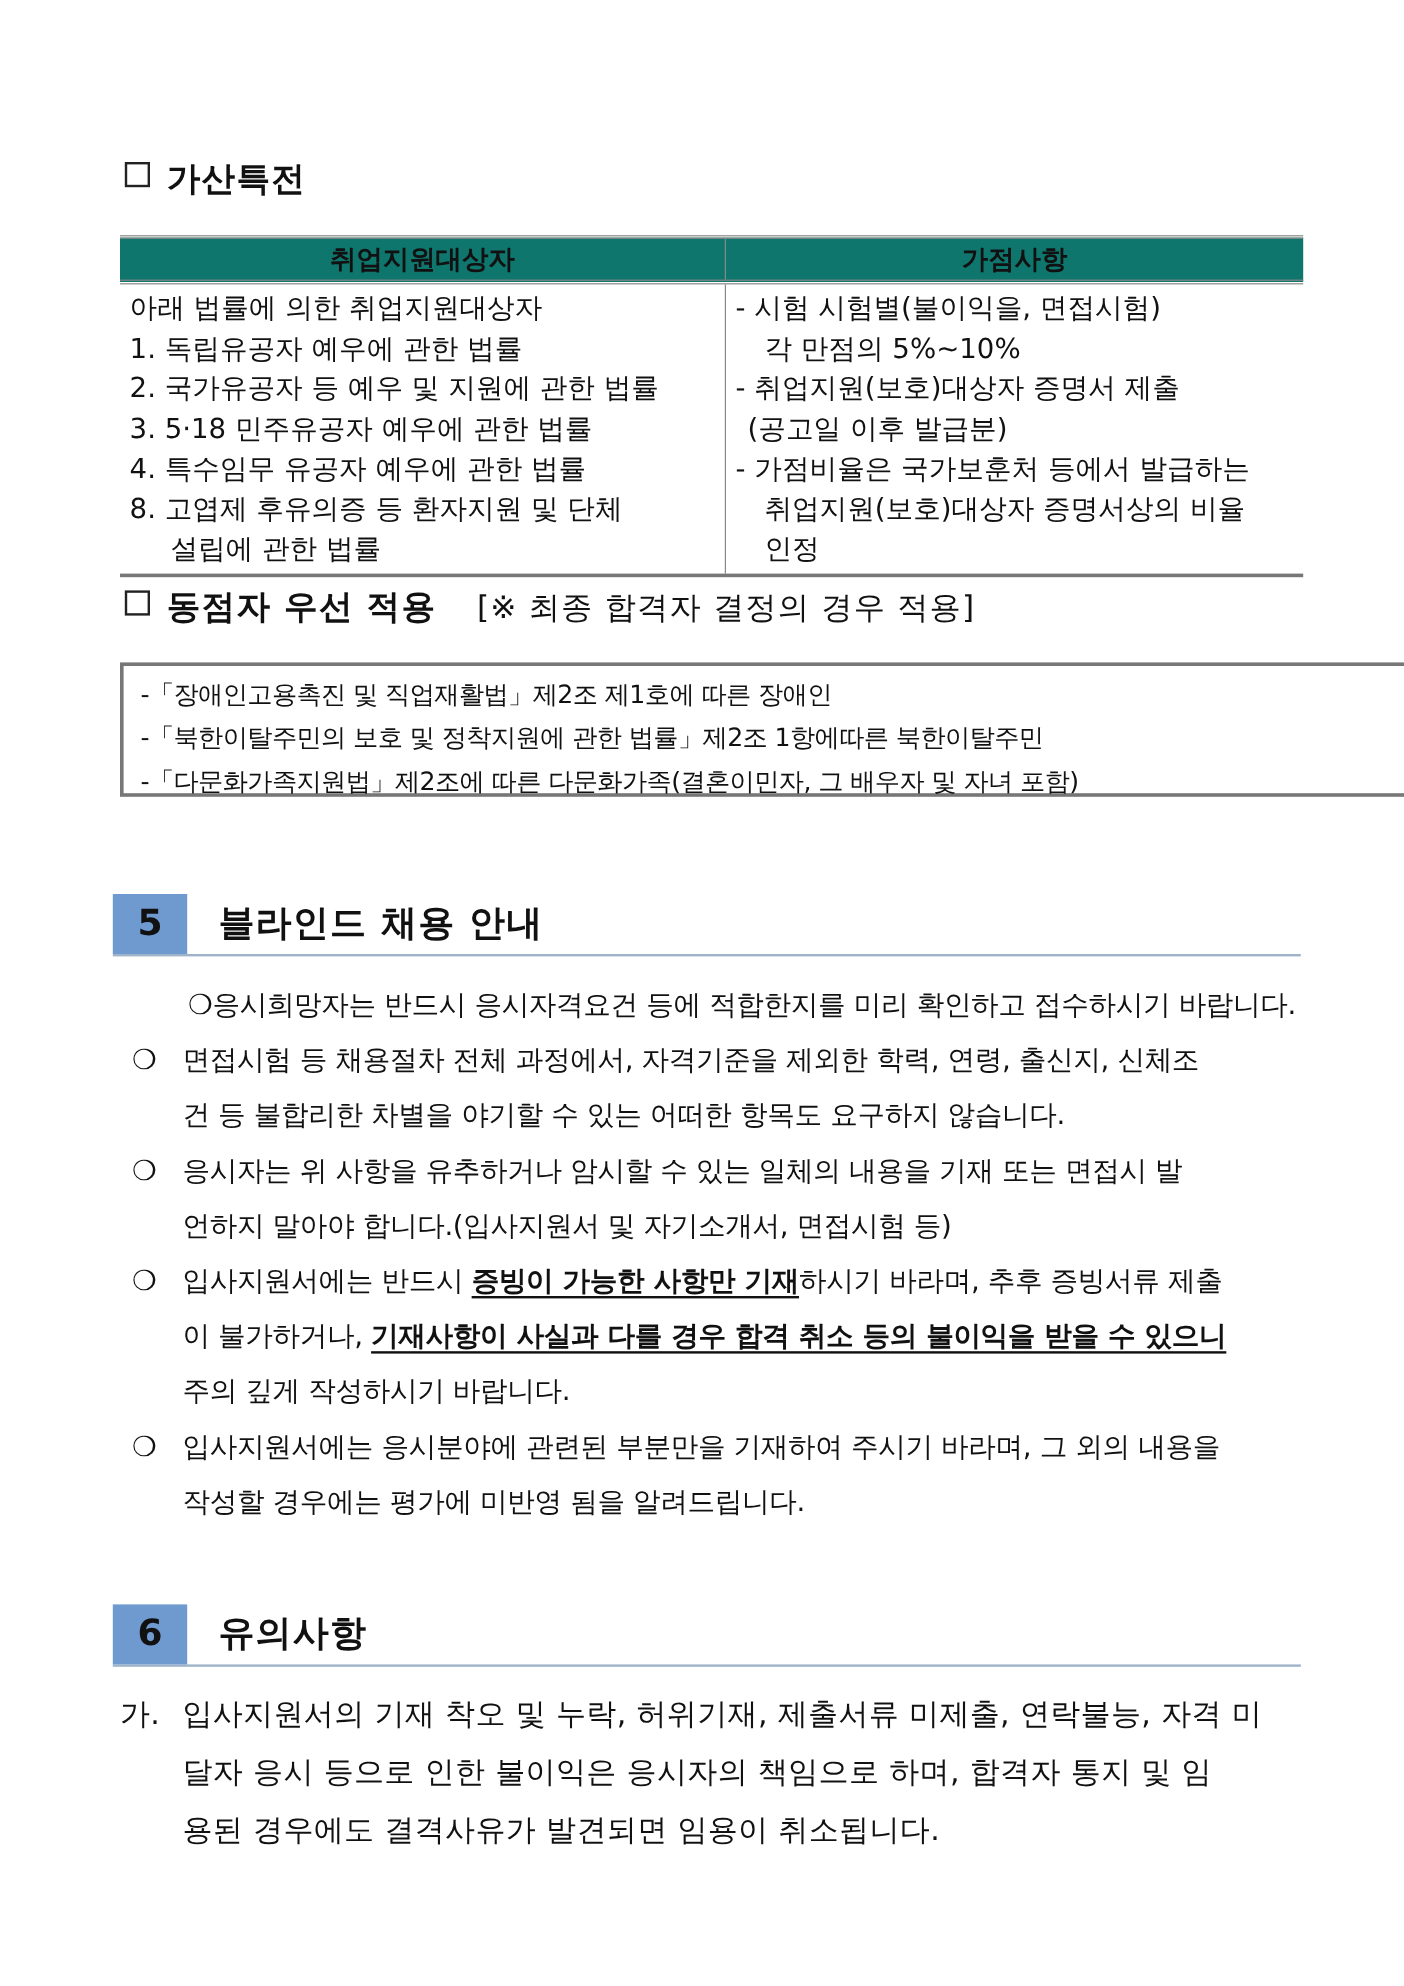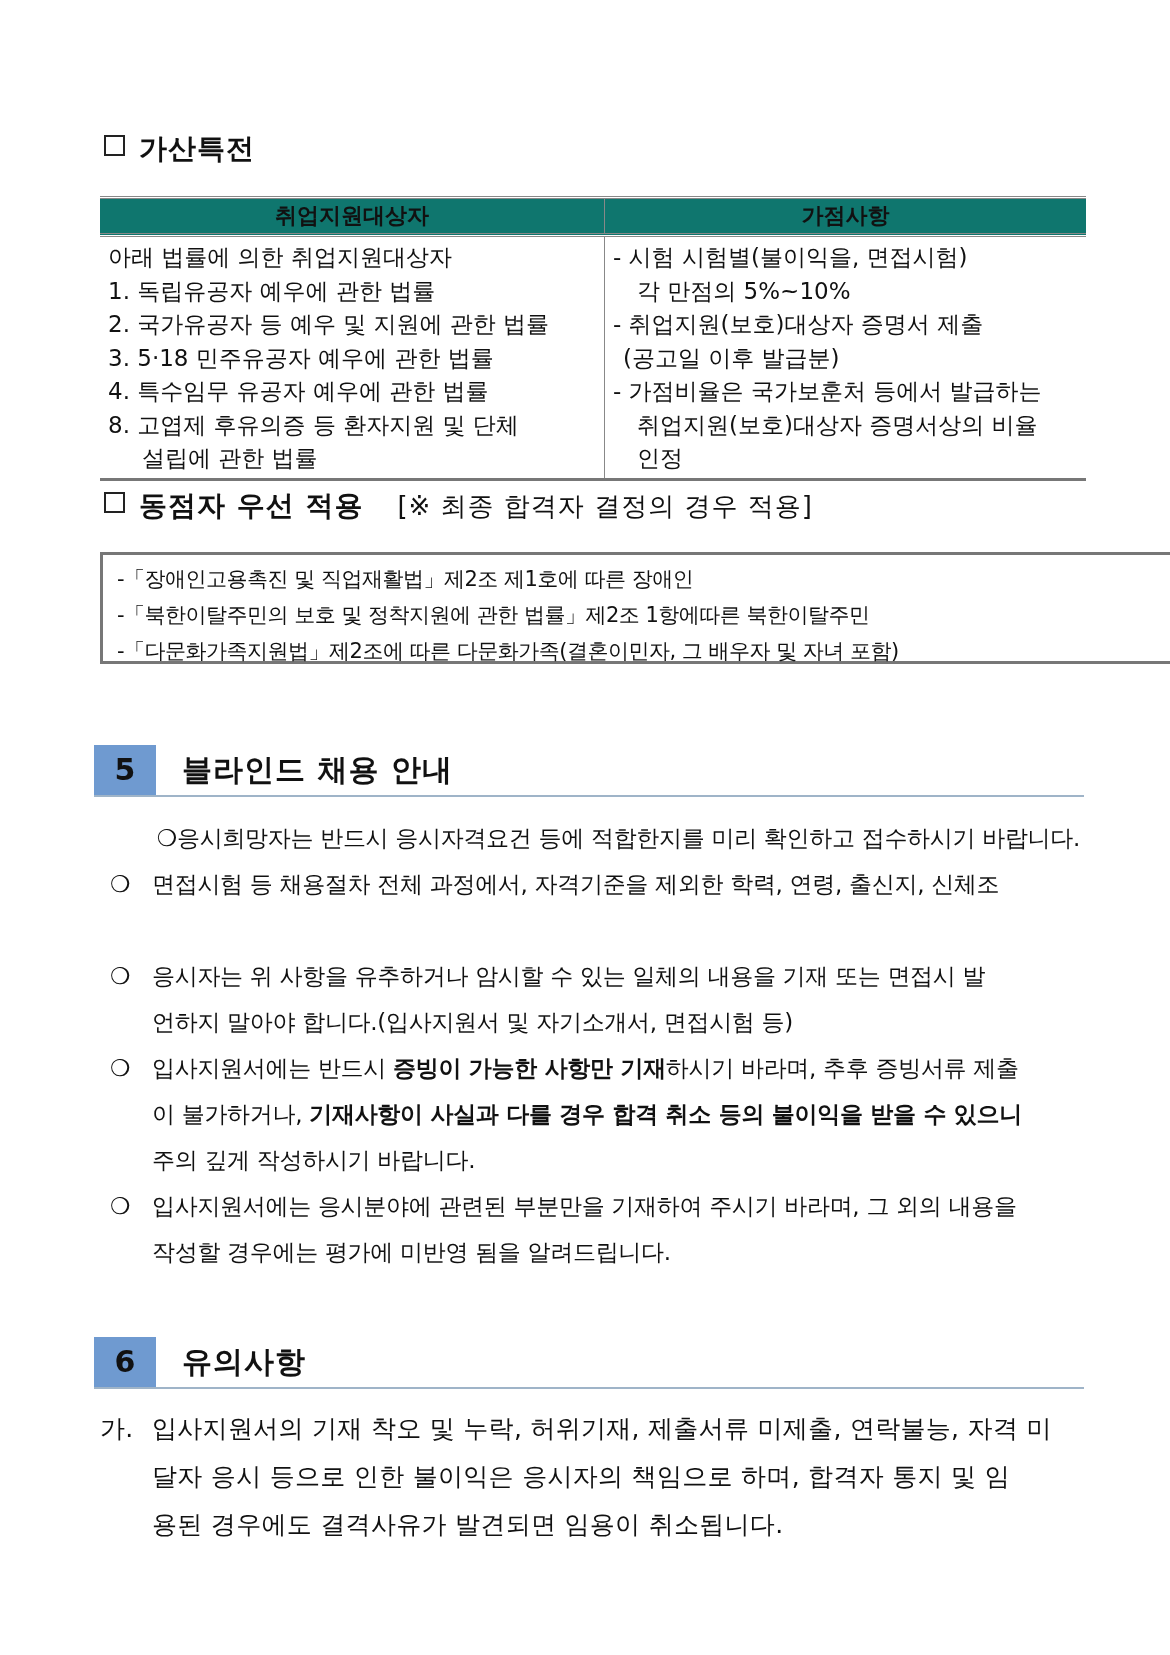--- a/index.html
+++ b/index.html
@@ -15,21 +15,21 @@
   .indent1 { padding-left:34px; }
   .indent2 { padding-left:24px; }
   .indent3 { padding-left:10px; }
   .priority-box { left:100px; top:552px; width:1116px; height:112px; border:3px solid #777; box-sizing:border-box; padding:6px 14px; font-size:21px; line-height:36px; letter-spacing:-0.5px; }
   .heading-bar { left:94px; width:990px; height:50px; border-bottom:2px solid #9fb4c8; }
   .heading-bar .num { position:absolute; left:0; top:0; width:62px; height:50px; background:#6f9ad0; color:#111; font-size:30px; font-weight:bold; text-align:center; line-height:50px; }
   .heading-bar .title { position:absolute; left:88px; top:0; line-height:50px; font-size:30px; font-weight:bold; letter-spacing:1px;text-align:right; }
   .para { left:110px; width:970px; font-size:23px; line-height:46px; letter-spacing:-0.3px; }
   .para .bullet { display:inline-block; width:42px; }
   .para .cont { padding-left:42px; }
-  .u { font-weight:bold; text-underline-offset:5px; }
+  .u { text-decoration:underline; font-weight:bold; text-underline-offset:5px; }
   .notice { left:100px; width:990px; font-size:25px; line-height:48px; letter-spacing:0.3px; }
   .notice .cont { padding-left:52px; }
   .notice .label { display:inline-block; width:52px; }
 </style>
 </head>
 <body>
 
 <div class="abs sec-title" style="left:104px; top:130px;">
   <span class="box"></span><b>가산특전</b>
 </div>
@@ -80,20 +80,21 @@
   <div class="num">5</div>
   <div class="title">블라인드 채용 안내</div>
 </div>
 
 <div class="abs para" style="top:815px;text-align:right;">
   <span class="bullet">❍</span><span>응시희망자는 반드시 응시자격요건 등에 적합한지를 미리 확인하고 접수하시기 바랍니다.</span>
 </div>
 
 <div class="abs para" style="top:861px;">
   <div><span class="bullet">❍</span><span>면접시험 등 채용절차 전체 과정에서, 자격기준을 제외한 학력, 연령, 출신지, 신체조</span></div>
+  <div class="cont">건 등 불합리한 차별을 야기할 수 있는 어떠한 항목도 요구하지 않습니다.</div>
 </div>
 
 <div class="abs para" style="top:953px;">
   <div><span class="bullet">❍</span><span>응시자는 위 사항을 유추하거나 암시할 수 있는 일체의 내용을 기재 또는 면접시 발</span></div>
   <div class="cont">언하지 말아야 합니다.(입사지원서 및 자기소개서, 면접시험 등)</div>
 </div>
 
 <div class="abs para" style="top:1045px;">
   <div><span class="bullet">❍</span><span>입사지원서에는 반드시 </span><span class="u">증빙이 가능한 사항만 기재</span><span>하시기 바라며, 추후 증빙서류 제출</span></div>
   <div class="cont"><span>이 불가하거나, </span><span class="u">기재사항이 사실과 다를 경우 합격 취소 등의 불이익을 받을 수 있으니</span></div>

